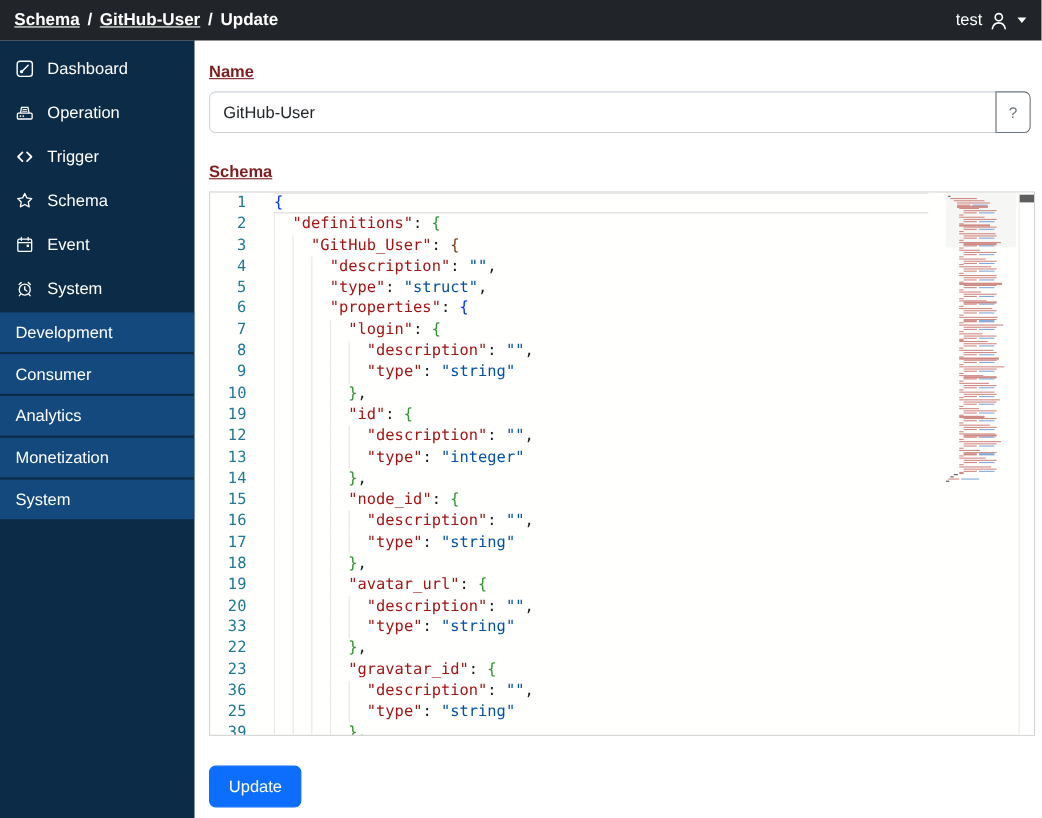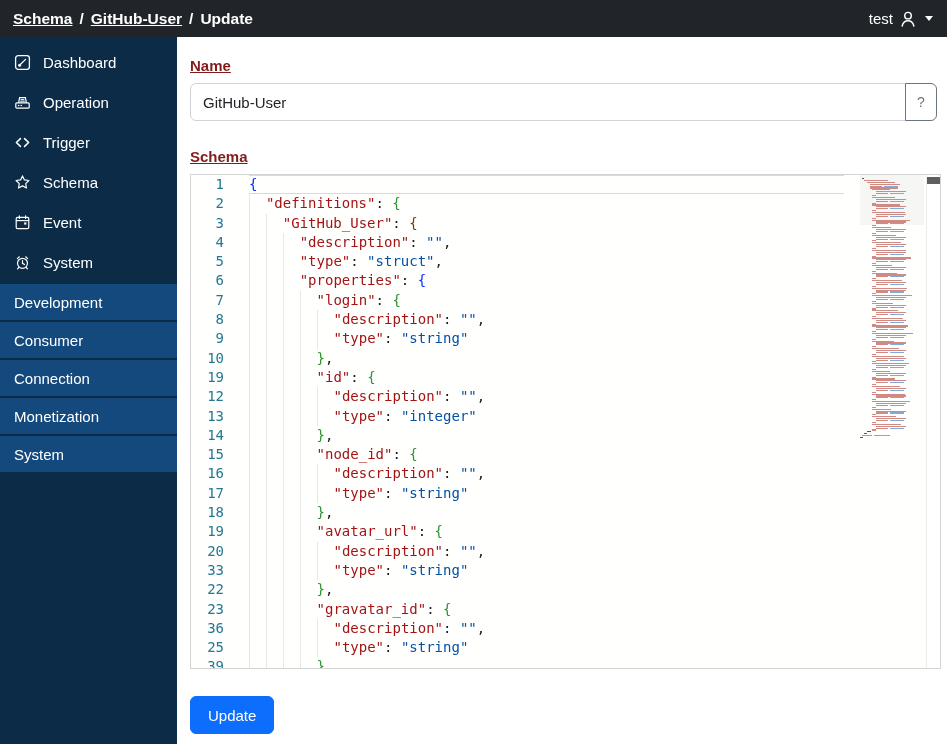--- a/index.html
+++ b/index.html
@@ -143,21 +143,21 @@
             <path d="M3.4 4.6 L5.3 2.8 M13.6 4.6 L11.7 2.8"></path>
             <path d="M4.7 13.5 L3.6 14.8 M12.3 13.5 L13.4 14.8"></path>
           </svg>
         </span>
         <span>System</span>
       </div>
     </nav>
     <div class="side-sections">
       <div class="side-section">Development</div>
       <div class="side-section">Consumer</div>
-      <div class="side-section">Connection</div>
+      <div class="side-section">Analytics</div>
       <div class="side-section">Monetization</div>
       <div class="side-section">System</div>
     </div>
   </aside>
 
   <main class="main">
     <div class="field-label">Name</div>
     <div class="input-group">
       <input type="text" value="GitHub-User" style="">
       <button class="help-btn">?</button>

